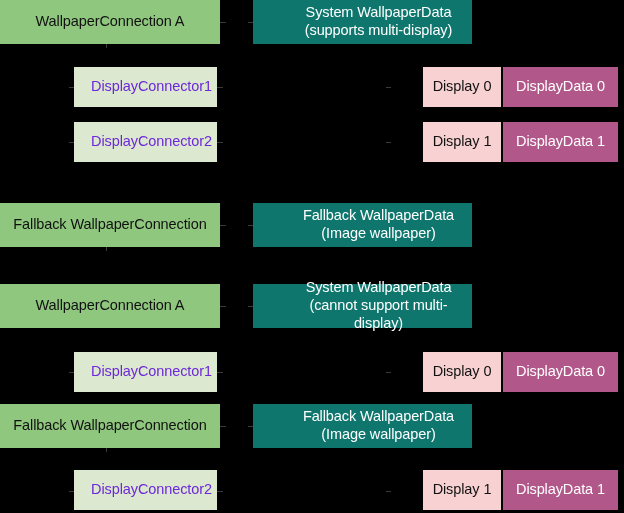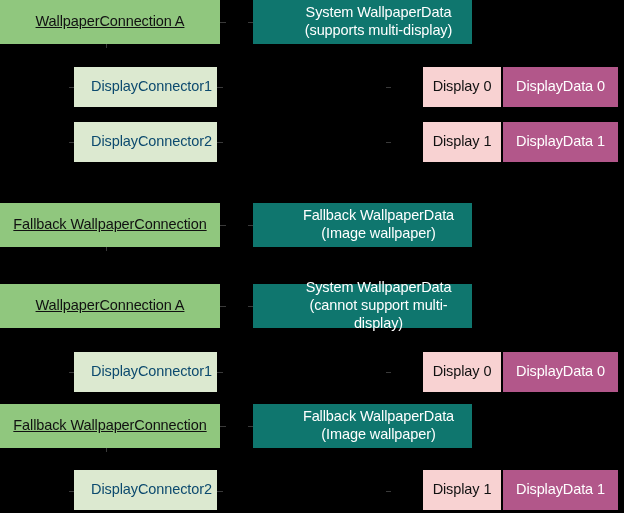--- a/index.html
+++ b/index.html
@@ -24,22 +24,22 @@
     justify-content: center;
     text-align: center;
     line-height: 1.22;
     font-size: 14.5px;
     font-weight: 400;
     letter-spacing: -0.1px;
     white-space: pre-line;
     padding: 2px 4px;
   }
   
-  .node.green      { background: #90c77e; color: #111111; text-decoration: underline; }
-  .node.lightgreen { background: #dce9d0; color: #0c4a6e; padding-left: 16px; }
+  .node.green      { background: #90c77e; color: #111111; }
+  .node.lightgreen { background: #dce9d0; color: #6d28d9; padding-left: 16px; }
   .node.blue       { background: #0f766e; color: #ffffff; padding-left: 36px; }
   .node.pink       { background: #f8d2d2; color: #111111; margin-left: 32px; }
   .node.magenta    { background: #b2578a; color: #ffffff; }
 
   
   .stub {
     position: absolute;
     background: #3a3a3a;
   }
   .stub.h { height: 1px; }

